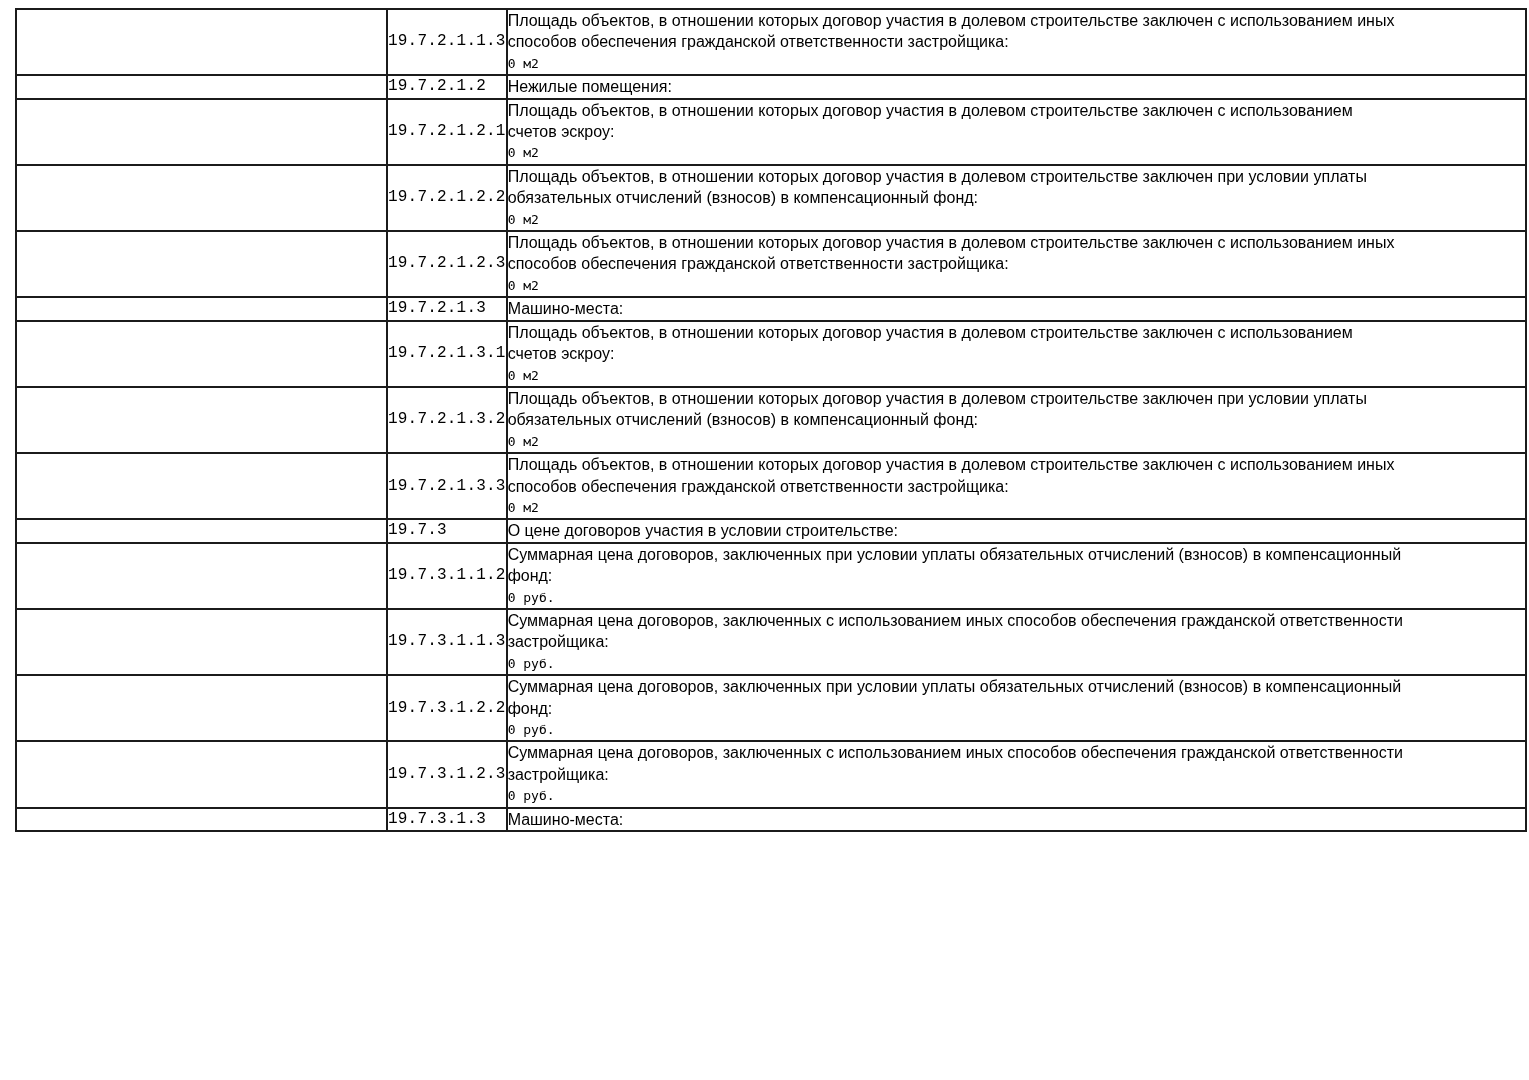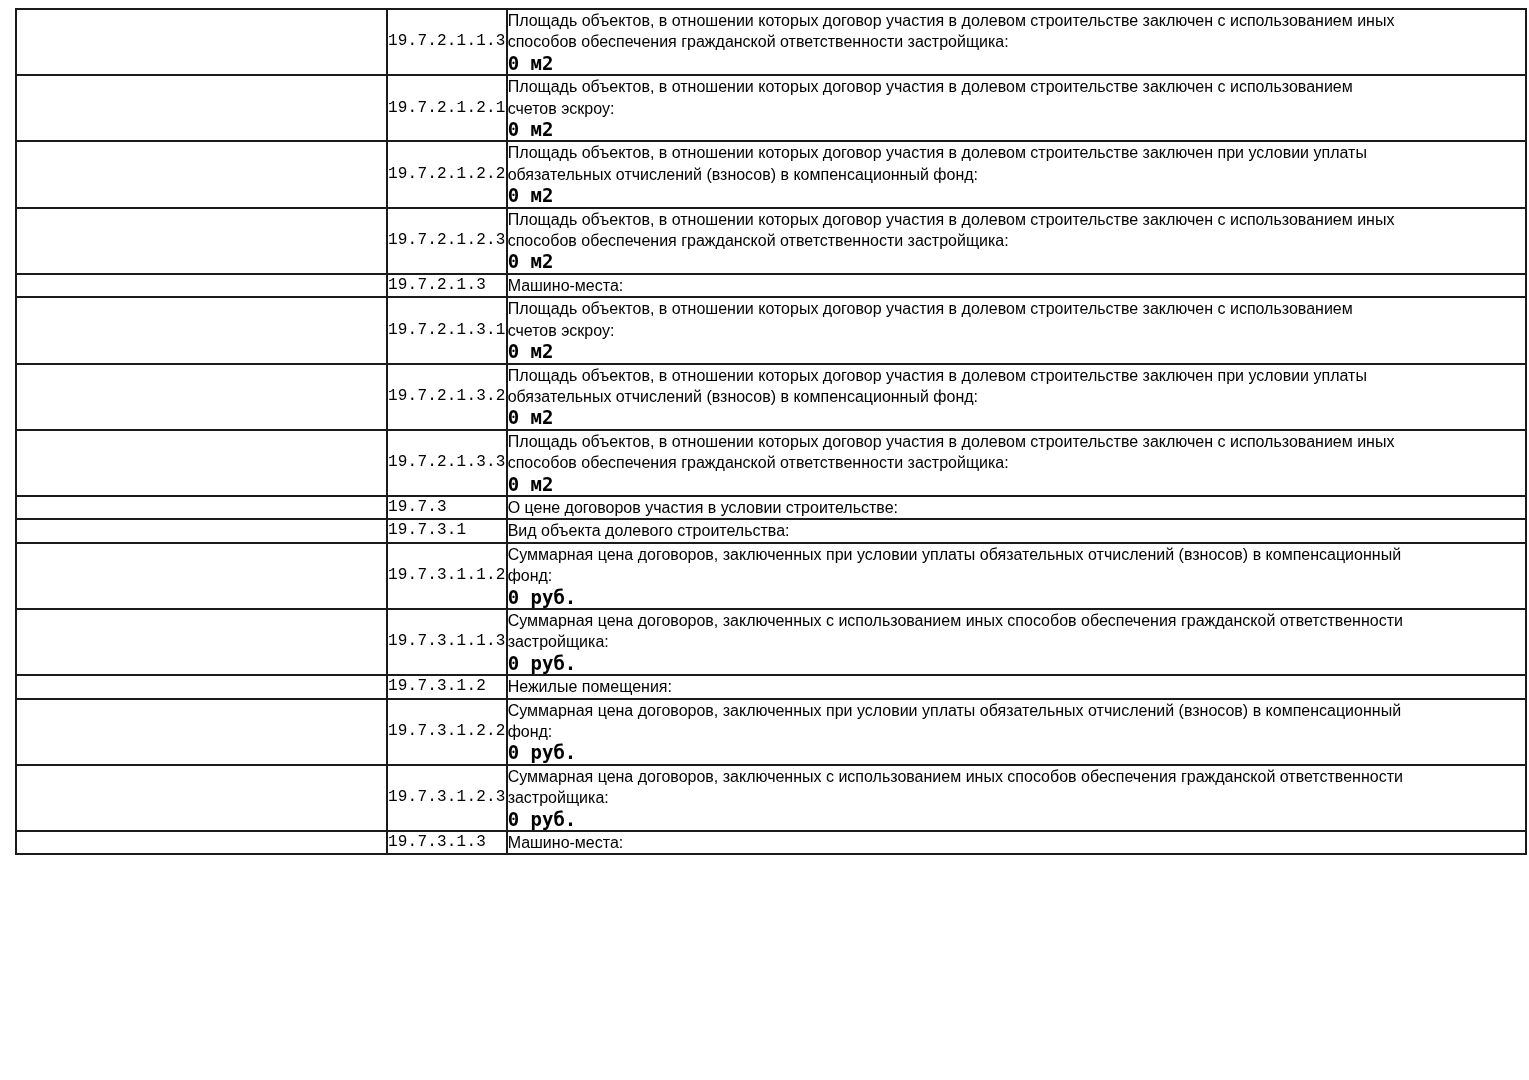--- a/index.html
+++ b/index.html
@@ -41,42 +41,49 @@
   }
   td.content-cell {
     padding: 0 4px;
   }
   .label-line {
     display: block;
   }
   .value-line {
     display: block;
     font-family: "DejaVu Sans Mono", monospace;
-    font-weight: bold;
-    font-size: 19px;
+    font-weight: normal;
+    font-size: 13px;
     line-height: 21.4px;
   }
 </style>
 </head>
 <body>
 
 <table class="disclosure">
   <colgroup>
     <col style="width:371px">
     <col style="width:101px">
     <col style="width:1019px">
   </colgroup>
   <tbody id="table-body">
       <tr>
         <td class="spacer-cell"></td>
         <td class="num-cell">19.7.2.1.1.3</td>
         <td class="content-cell">
           <span class="label-line">Площадь объектов, в отношении которых договор участия в долевом строительстве заключен с использованием иных</span>
           <span class="label-line">способов обеспечения гражданской ответственности застройщика:</span>
           <span class="value-line">0 м2</span>
+        </td>
+      </tr>
+      <tr>
+        <td class="spacer-cell"></td>
+        <td class="num-cell">19.7.2.1.2</td>
+        <td class="content-cell">
+          <span class="label-line">Нежилые помещения:</span>
         </td>
       </tr>
       <tr>
         <td class="spacer-cell"></td>
         <td class="num-cell">19.7.2.1.2.1</td>
         <td class="content-cell">
           <span class="label-line">Площадь объектов, в отношении которых договор участия в долевом строительстве заключен с использованием</span>
           <span class="label-line">счетов эскроу:</span>
           <span class="value-line">0 м2</span>
         </td>
@@ -135,48 +142,34 @@
       </tr>
       <tr>
         <td class="spacer-cell"></td>
         <td class="num-cell">19.7.3</td>
         <td class="content-cell">
           <span class="label-line">О цене договоров участия в условии строительстве:</span>
         </td>
       </tr>
       <tr>
         <td class="spacer-cell"></td>
-        <td class="num-cell">19.7.3.1</td>
-        <td class="content-cell">
-          <span class="label-line">Вид объекта долевого строительства:</span>
-        </td>
-      </tr>
-      <tr>
-        <td class="spacer-cell"></td>
         <td class="num-cell">19.7.3.1.1.2</td>
         <td class="content-cell">
           <span class="label-line">Суммарная цена договоров, заключенных при условии уплаты обязательных отчислений (взносов) в компенсационный</span>
           <span class="label-line">фонд:</span>
           <span class="value-line">0 руб.</span>
         </td>
       </tr>
       <tr>
         <td class="spacer-cell"></td>
         <td class="num-cell">19.7.3.1.1.3</td>
         <td class="content-cell">
           <span class="label-line">Суммарная цена договоров, заключенных с использованием иных способов обеспечения гражданской ответственности</span>
           <span class="label-line">застройщика:</span>
           <span class="value-line">0 руб.</span>
-        </td>
-      </tr>
-      <tr>
-        <td class="spacer-cell"></td>
-        <td class="num-cell">19.7.3.1.2</td>
-        <td class="content-cell">
-          <span class="label-line">Нежилые помещения:</span>
         </td>
       </tr>
       <tr>
         <td class="spacer-cell"></td>
         <td class="num-cell">19.7.3.1.2.2</td>
         <td class="content-cell">
           <span class="label-line">Суммарная цена договоров, заключенных при условии уплаты обязательных отчислений (взносов) в компенсационный</span>
           <span class="label-line">фонд:</span>
           <span class="value-line">0 руб.</span>
         </td>

